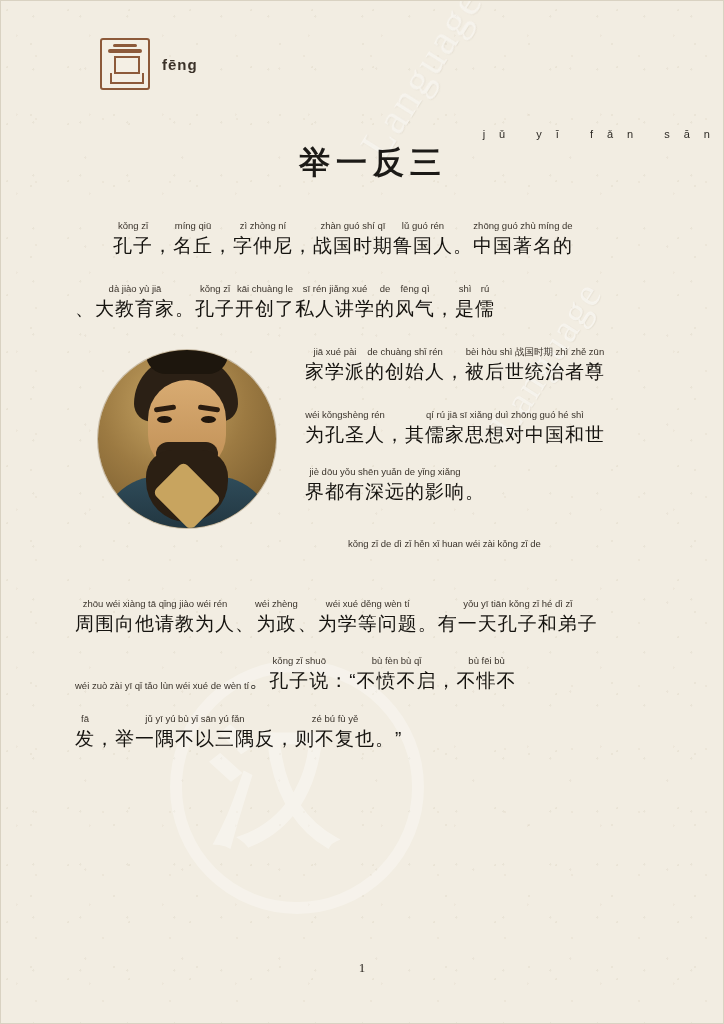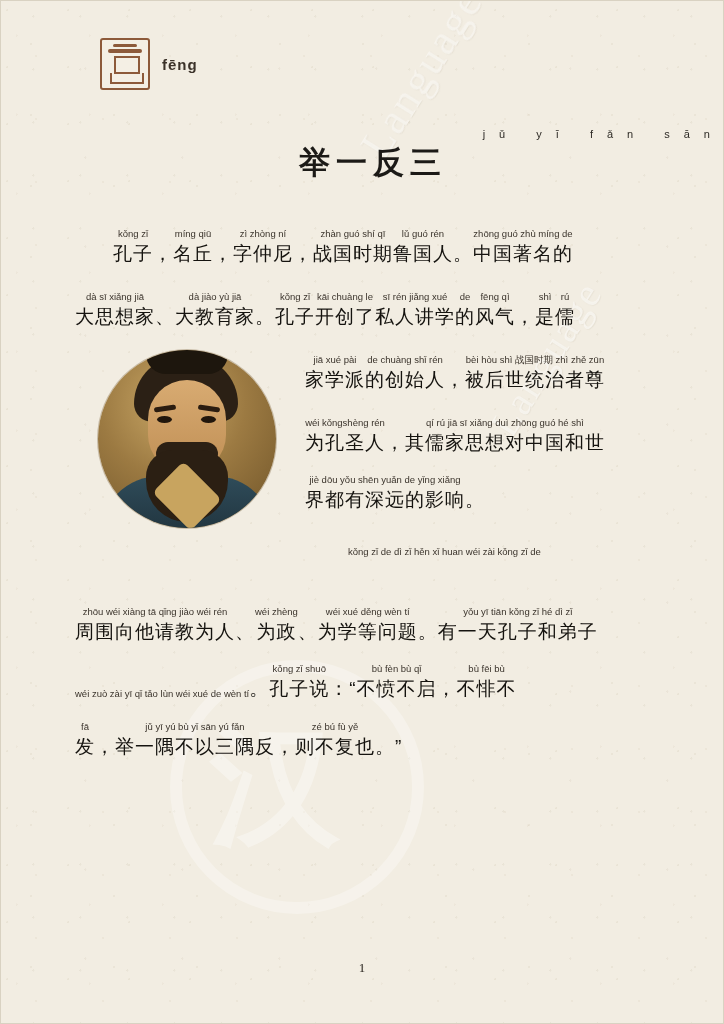--- a/index.html
+++ b/index.html
@@ -295,21 +295,20 @@
     align-items: center;
     justify-content: flex-end;
   }
   .ruby .py {
     font-family: "Liberation Sans", sans-serif;
     font-size: 9.5px;
     line-height: 12px;
     color: #3a332b;
     height: 13px;
     white-space: nowrap;
-    margin-top: 8px;
   }
   .ruby .hz {
     font-family: Liberation Sans, sans-serif;
     font-size: 19px;
     line-height: 25px;
     color: #15130f;
     white-space: nowrap;
     letter-spacing: 1px;
   }
   .ruby.nopy .py { visibility: hidden; }
@@ -408,24 +407,20 @@
           <span class="hz">。</span>
         </span>
         <span class="ruby">
           <span class="py">zhōng guó zhù míng de</span>
           <span class="hz">中国著名的</span>
         </span>
       </div>
     </div>
   <div class="line" id="ln-p1l2" style="left:75px; top:283px;">
       <div class="ruby-row">
-        <span class="ruby">
-          <span class="py">dà sī xiǎng jiā</span>
-          <span class="hz">大思想家</span>
-        </span>
         <span class="ruby nopy">
           <span class="py">&nbsp;</span>
           <span class="hz">、</span>
         </span>
         <span class="ruby">
           <span class="py">dà jiào yù jiā</span>
           <span class="hz">大教育家</span>
         </span>
         <span class="ruby nopy">
           <span class="py">&nbsp;</span>

